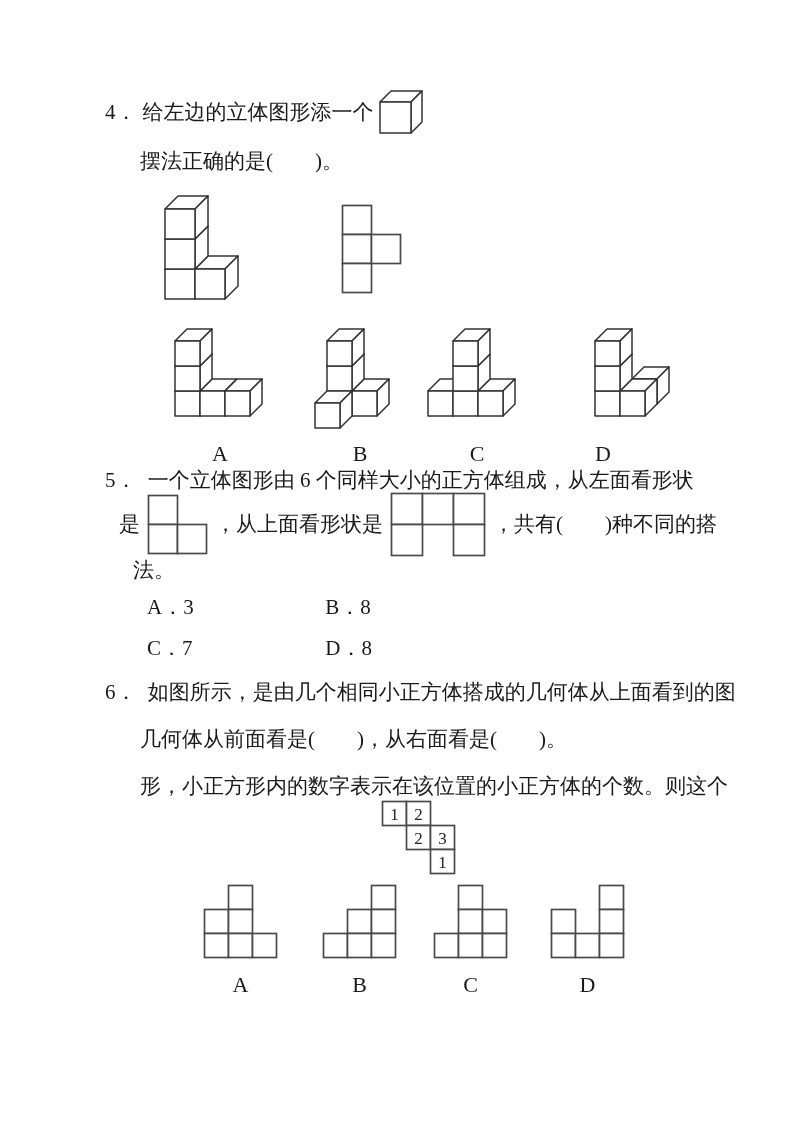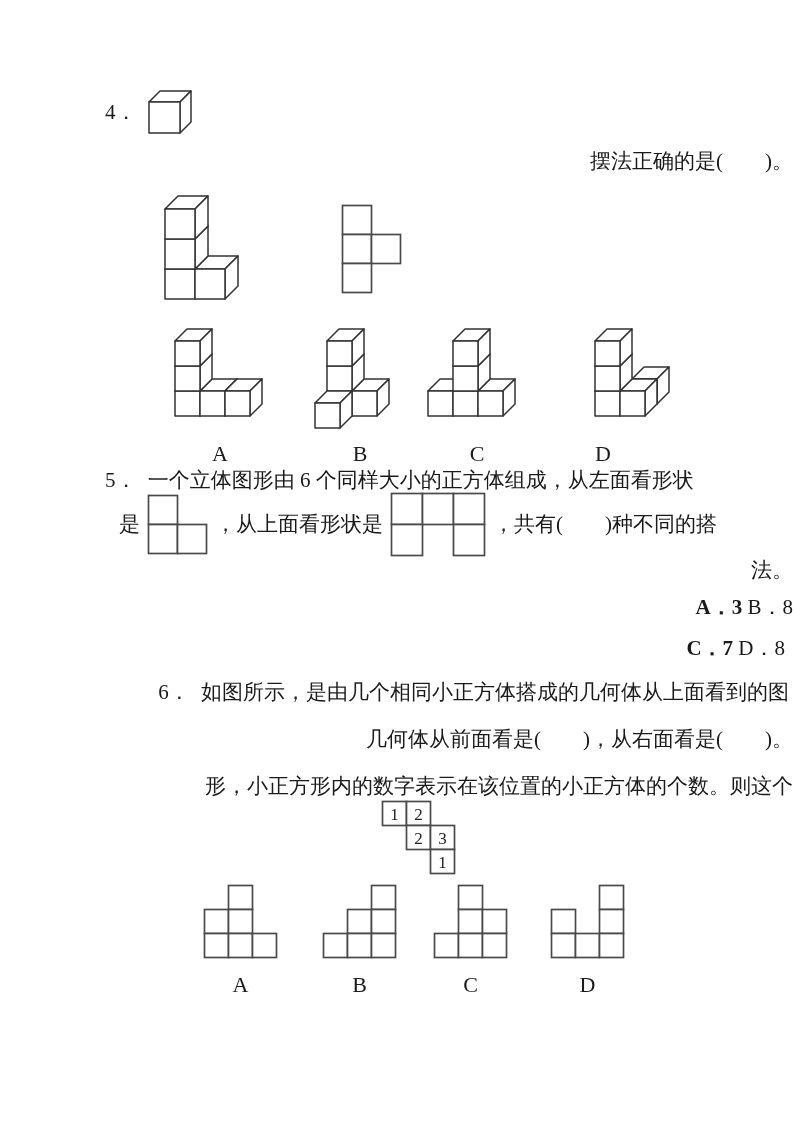--- a/index.html
+++ b/index.html
@@ -6,21 +6,21 @@
   .page {
     position:relative;
     width:793px; height:1122px;
     margin:0 auto;
     background:#ffffff;
     font-family:"Liberation Serif","DejaVu Serif",serif;
     font-size:21px;
     color:#1a1a1a;
     overflow:hidden;
   }
-  .tline { height:26px; line-height:26px; white-space:nowrap;text-align:right; }
+  .tline { height:26px; line-height:26px; white-space:nowrap; }
   .qnum { margin-right:6px; }
   svg.fig { display:block; }
 
   
   .q4-line1 { margin:84px 0 0 105px; height:56px; display:flex; align-items:center; white-space:nowrap; }
   .q4-line1 svg { margin:0 4px; }
   .q4-line2 { margin:8px 0 0 140px; }
   .q4-figrow { margin:20px 0 0 163px; display:flex; align-items:flex-start; }
   .q4-figrow .gap1 { margin-left:101px; margin-top:10px; }
   .q4-options { margin:26px 0 0 173px; display:flex; align-items:flex-start; }
@@ -33,21 +33,21 @@
   .q4-labels .lb-c { margin-left:87px; }
   .q4-labels .lb-d { margin-left:96px; }
 
   
   .q5-line1 { margin:0 0 0 105px; height:24px; line-height:24px; white-space:nowrap; }
   .q5-line2 { margin:0 0 0 119px; height:64px; display:flex; align-items:center; white-space:nowrap; }
   .q5-line2 svg { margin:0 7px; }
   .q5-line3 { margin:1px 0 0 133px; }
   .q5-optrow1 { margin:11px 0 0 147px; }
   .q5-optrow2 { margin:15px 8px 0 147px; }
-  .optcell { display:inline-block; width:173px;font-weight:bold; }
+  .optcell { display:inline-block; width:173px; }
 
   
   .q6-line1 { margin:18px 4px 0 105px; }
   .q6-line2 { margin:21px 0 0 140px; }
   .q6-line3 { margin:21px 0 0 140px; }
   .q6-numgrid { margin:1px 0 0 381px; }
   .q6-options { margin:9px 0 0 203px; display:flex; align-items:flex-end; }
   .q6-option { display:flex; flex-direction:column; align-items:center; }
   .q6-option .olabel { margin-top:12px; height:28px; line-height:28px; font-size:22px; }
   .q6-options .og-a { margin-right:44px; }
@@ -60,20 +60,21 @@
   .gnum  { font-family:"Liberation Serif","DejaVu Serif",serif; font-size:17px; fill:#222222; }
 </style>
 </head>
 <body>
 
 <div class="page">
 
   <section>
     <div class="q4-line1">
       <span class="qnum">4．</span>
+      <span>给左边的立体图形添一个</span>
       <svg class="fig" width="46" height="46" viewBox="0 0 46 46">
           <polygon points="2.0,13.0 33.0,13.0 44.0,2.0 13.0,2.0" class="cface"></polygon>
           <polygon points="33.0,44.0 44.0,33.0 44.0,2.0 33.0,13.0" class="cface"></polygon>
           <polygon points="2.0,44.0 33.0,44.0 33.0,13.0 2.0,13.0" class="cface"></polygon>
         </svg>
     </div>
     <div class="tline q4-line2">摆法正确的是(　　)。</div>
 
     <div class="q4-figrow">
       <svg class="fig" width="77" height="107" viewBox="0 0 77 107">

